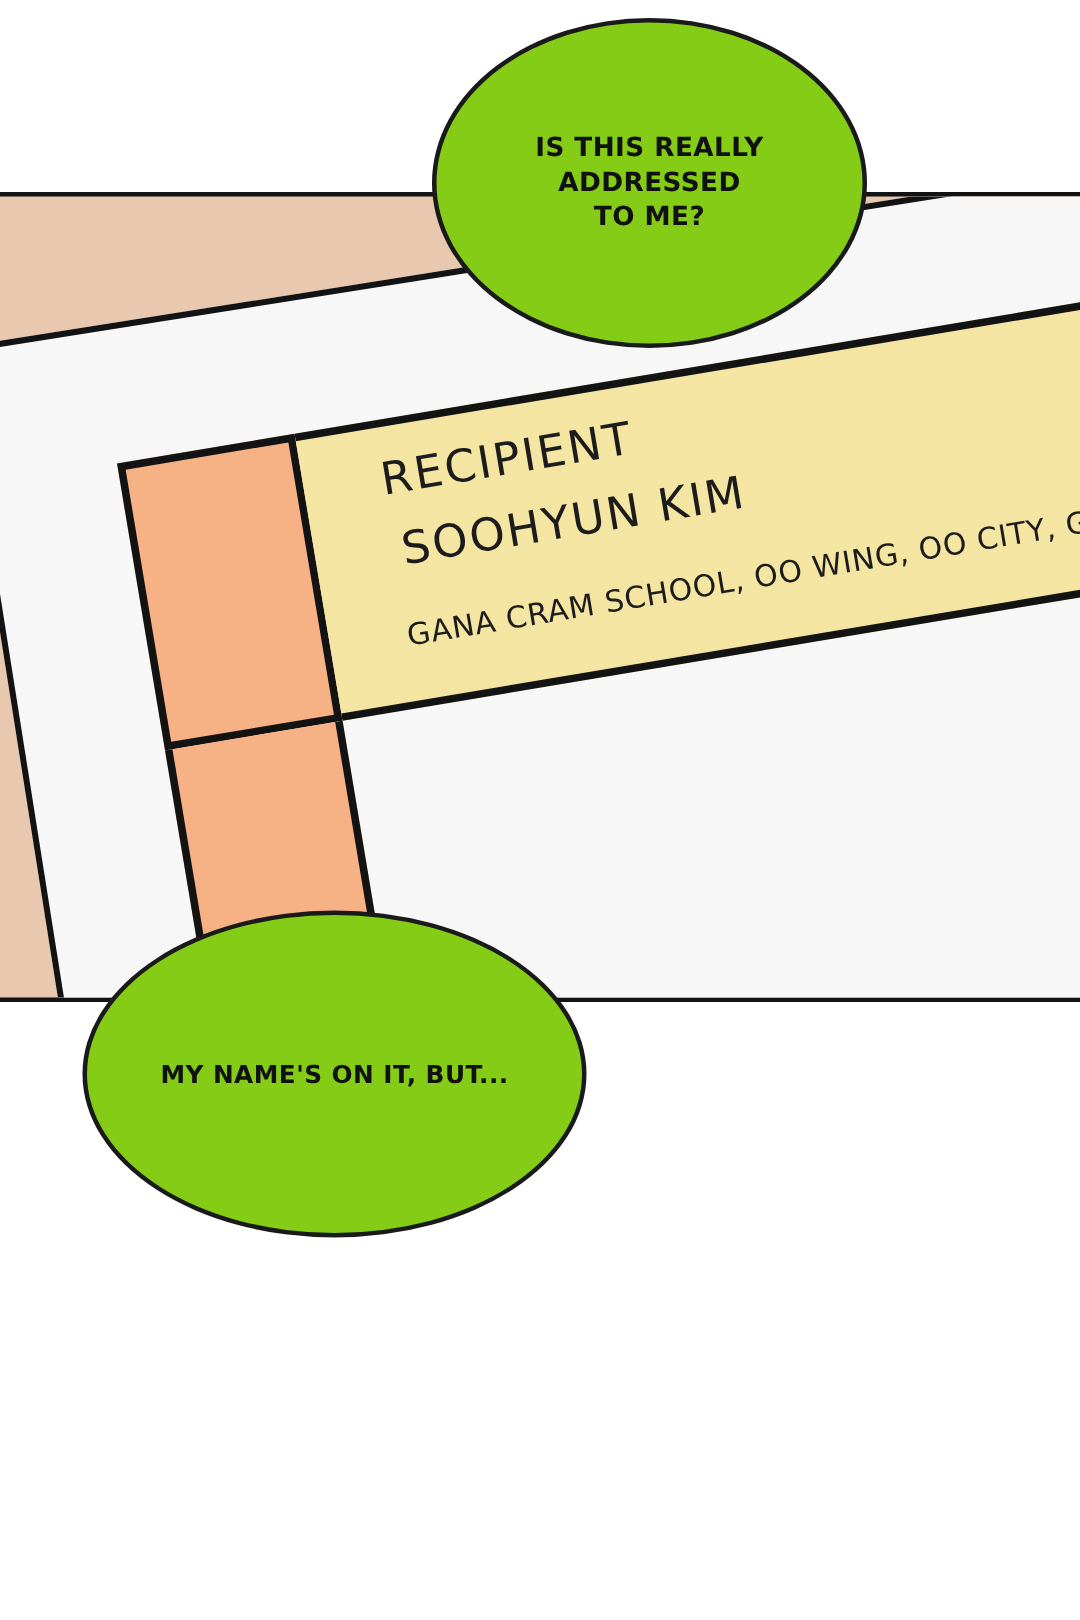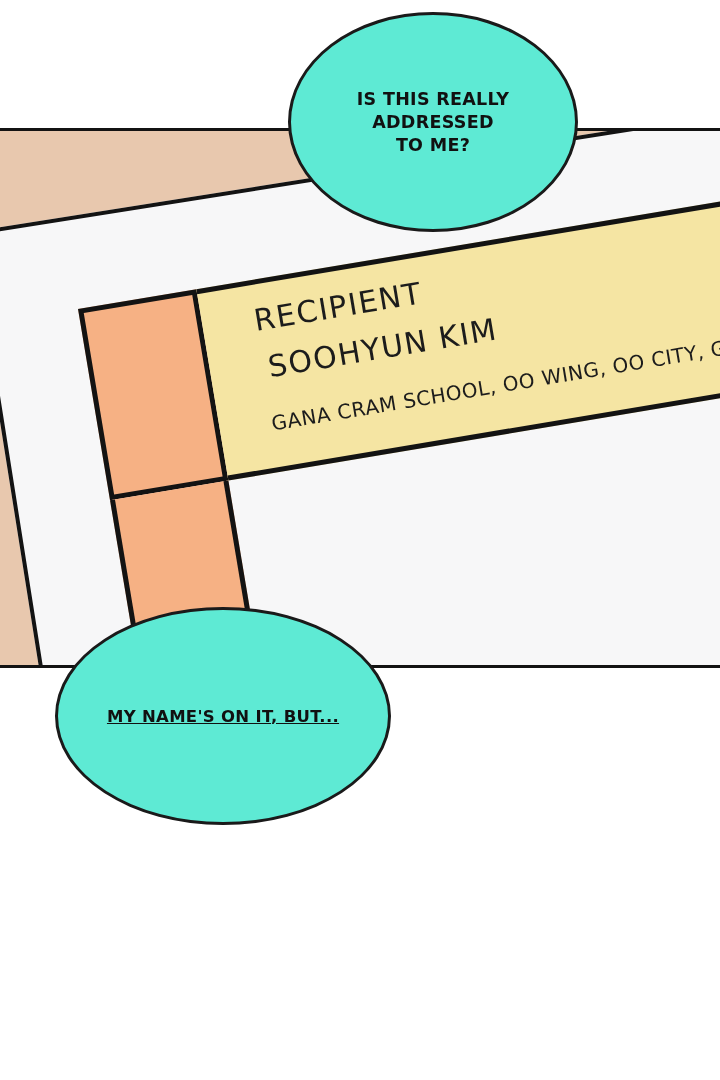--- a/index.html
+++ b/index.html
@@ -79,21 +79,21 @@
   .address-line {
     font-size: 20px;
     letter-spacing: 0.5px;
     margin-top: 26px;
     white-space: nowrap;
   }
 
   
   .bubble {
     position: absolute;
-    background: #5eead4;
+    background: #84cc16;
     border: 3px solid #1a1a1a;
     border-radius: 50%;
     display: flex;
     flex-direction: column;
     align-items: center;
     justify-content: center;
     text-align: left;
     font-weight: 700;
     color: #111;
     z-index: 10;
@@ -103,21 +103,20 @@
     width: 284px; height: 214px;
     font-size: 17.5px;
     line-height: 23px;
     letter-spacing: 0.3px;
   }
   .bubble-bottom {
     left: 55px; top: 607px;
     width: 330px; height: 212px;
     font-size: 16.5px;
     letter-spacing: 0.3px;
-    text-decoration: underline;
   }
 </style>
 </head>
 <body>
 
 <div class="page">
 
   <div class="panel">
     <div class="envelope"></div>
 

